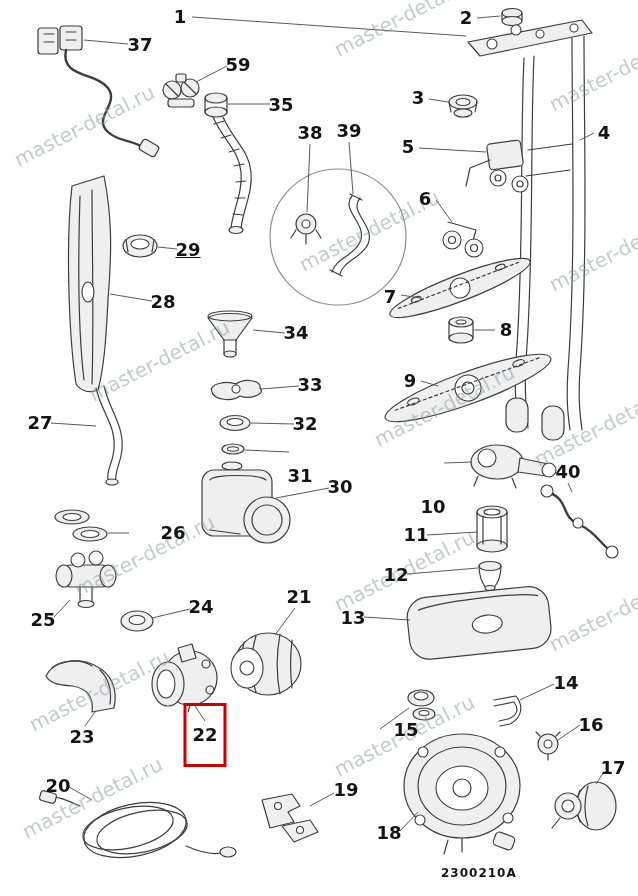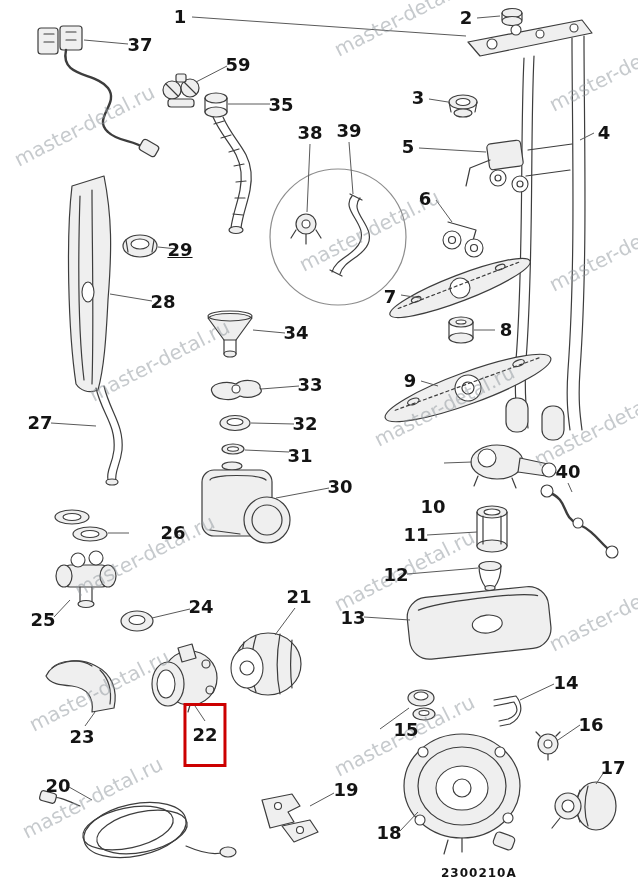--- a/index.html
+++ b/index.html
@@ -420,23 +420,23 @@
       <div class="part-label" style="left: 346px; top: 790px; text-align: right;">19</div>
       <div class="part-label" style="left: 58px; top: 786px;">20</div>
       <div class="part-label" style="left: 299px; top: 597px;">21</div>
       <div class="part-label highlighted" style="left: 205px; top: 735px;">22</div>
       <div class="part-label" style="left: 82px; top: 737px;">23</div>
       <div class="part-label" style="left: 201px; top: 607px;">24</div>
       <div class="part-label" style="left: 43px; top: 620px;">25</div>
       <div class="part-label" style="left: 141px; top: 533px; margin-left: 32px;">26</div>
       <div class="part-label" style="left: 40px; top: 423px;">27</div>
       <div class="part-label" style="left: 163px; top: 302px;">28</div>
-      <div class="part-label" style="left: 180px; top: 250px; text-decoration: underline;">29</div>
+      <div class="part-label" style="left: 188px; top: 250px; text-decoration: underline;">29</div>
       <div class="part-label" style="left: 340px; top: 487px;">30</div>
-      <div class="part-label" style="left: 300px; top: 456px;">31</div>
+      <div class="part-label" style="left: 300px; top: 476px;">31</div>
       <div class="part-label" style="left: 305px; top: 424px;">32</div>
       <div class="part-label" style="left: 310px; top: 385px;">33</div>
       <div class="part-label" style="left: 296px; top: 333px;">34</div>
       <div class="part-label" style="left: 281px; top: 105px;">35</div>
       <div class="part-label" style="left: 238px; top: 65px;">59</div>
       <div class="part-label" style="left: 140px; top: 45px;">37</div>
       <div class="part-label" style="left: 310px; top: 133px;">38</div>
       <div class="part-label" style="left: 349px; top: 131px;">39</div>
       <div class="part-label" style="left: 568px; top: 472px;">40</div>
     </div>

